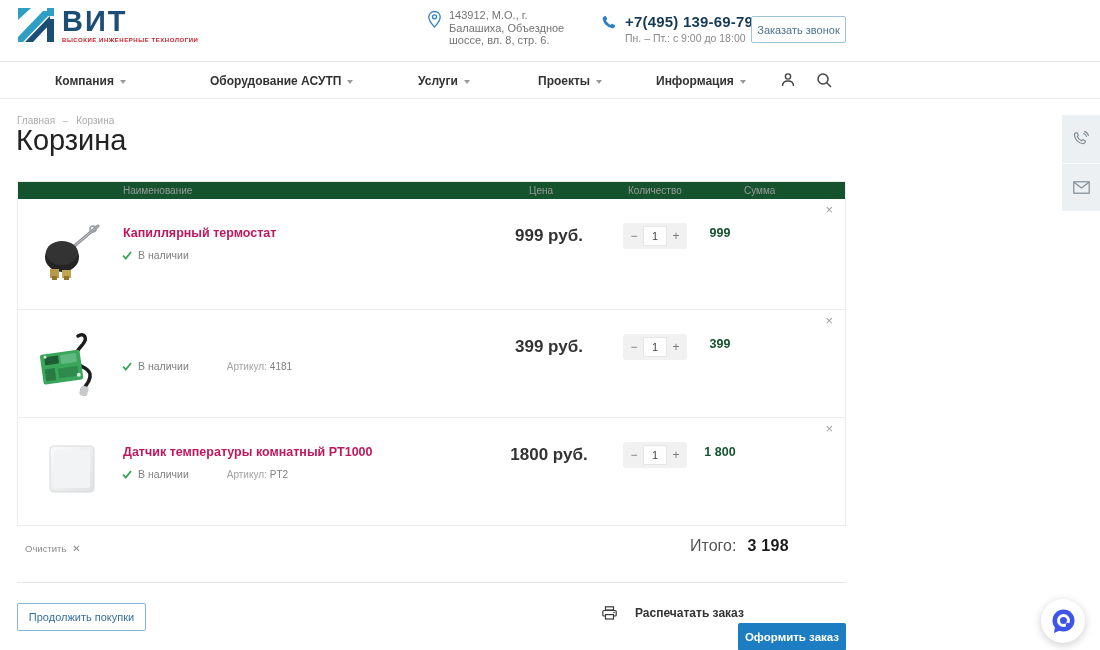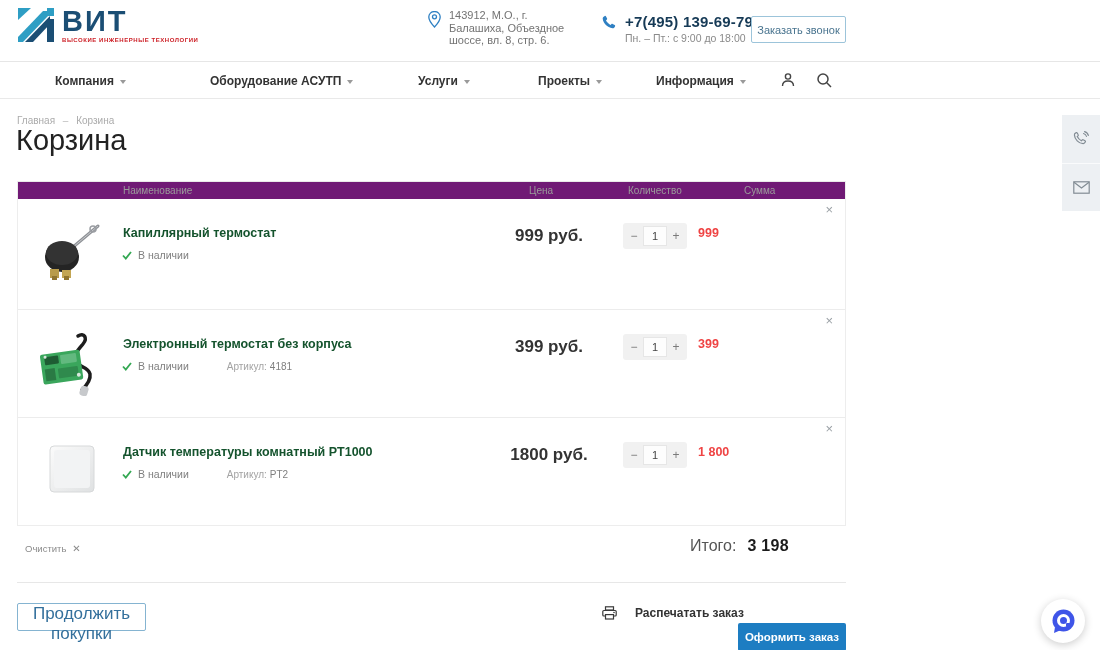--- a/index.html
+++ b/index.html
@@ -29,48 +29,48 @@
   .nav-icon { position:absolute; top:9px; width:18px; height:18px; cursor:pointer; }
 
   
   .breadcrumb { position:absolute; left:17px; top:115px; font-size:10px; color:#ababab; }
   .breadcrumb .sep { margin:0 5px; color:#bdbdbd; }
   .breadcrumb .bc-link { cursor:pointer; }
   .page-title { position:absolute; left:16px; top:124px; font-size:29px; color:#222; font-weight:normal; }
 
   
   .cart { position:absolute; left:17px; top:181px; width:829px; border:1px solid #ededed; border-top:1px solid #e9e9e9; }
-  .cart-head { position:relative; height:17px; background:#701a75; }
+  .cart-head { position:relative; height:17px; background:#14532d; }
   .col-label { position:absolute; top:3px; font-size:10px; color:#9b9b9b; }
   .col-name { left:105px; } .col-price { left:511px; } .col-qty { left:610px; } .col-sum { left:726px; }
   .cart-row { position:relative; height:108px; background:#fff; border-bottom:1px solid #ececec; }
   .cart-row:last-child { border-bottom:none; }
   .row-close { position:absolute; right:12px; top:4px; font-size:13px; color:#9aa0a5; cursor:pointer; line-height:14px; }
   .prod-img { position:absolute; left:18px; top:17px; width:70px; height:72px; display:flex; align-items:center; justify-content:center; }
-  .prod-title { position:absolute; left:105px; top:27px; font-size:12.5px; font-weight:bold; color:#14532d; cursor:pointer; }
+  .prod-title { position:absolute; left:105px; top:27px; font-size:12.5px; font-weight:bold; color:#be185d; cursor:pointer; }
   .stock-row { position:absolute; left:104px; top:50px; display:flex; align-items:center; }
   .stock-label { font-size:10.5px; color:#7f7f7f; margin-left:6px; }
   .sku { margin-left:38px; font-size:10px; color:#a3a3a3; }
   .sku b { font-weight:normal; color:#7f7f7f; margin-left:3px; }
   .prod-price { position:absolute; left:471px; top:27px; width:120px; text-align:center; font-size:17px; font-weight:bold; color:#333; }
   .stepper { position:absolute; left:605px; top:24px; width:64px; height:26px; background:#f1f1f1; border-radius:3px; display:flex; align-items:center; justify-content:space-between; padding:0 4px; }
   .step-btn { width:14px; height:22px; background:transparent; border:none; color:#7a7a7a; font-size:12px; cursor:pointer; font-family:inherit; padding:0; }
   .qty-input { width:24px; height:20px; border:1px solid #e6e6e6; background:#fdfdfd; text-align:center; font-size:11px; color:#444; font-family:inherit; }
-  .prod-sum { position:absolute; left:680px; top:27px; width:100px; font-size:12.5px; font-weight:bold; color:#ef4444; }
+  .prod-sum { position:absolute; left:652px; top:27px; width:100px; text-align:center; font-size:12.5px; font-weight:bold; color:#14532d; }
 
   
   .clear-link { position:absolute; left:25px; top:543px; display:flex; align-items:center; font-size:9.5px; color:#8a8a8a; cursor:pointer; }
   .clear-x { margin-left:6px; font-size:10px; color:#8a8a8a; }
   .total-row { position:absolute; left:690px; top:537px; display:flex; align-items:baseline; }
   .total-label { font-size:16px; color:#555; }
   .total-value { font-size:16px; font-weight:bold; color:#1c1c1c; margin-left:11px; letter-spacing:0.3px; }
   .divider { position:absolute; left:17px; top:582px; width:829px; height:1px; background:#e7e7e7; }
 
   
-  .btn-continue { position:absolute; left:17px; top:603px; width:129px; height:28px; background:#fff; border:1px solid #85b4d1; border-radius:2px; color:#34709c; font-size:17px; font-family:inherit; cursor:pointer; }
+  .btn-continue { position:absolute; left:17px; top:603px; width:129px; height:28px; background:#fff; border:1px solid #85b4d1; border-radius:2px; color:#34709c; font-size:11px; font-family:inherit; cursor:pointer; }
   .print-link { position:absolute; left:602px; top:606px; display:flex; align-items:center; cursor:pointer; }
   .print-label { font-size:12px; font-weight:bold; color:#333; margin-left:18px; }
   .btn-checkout { position:absolute; left:738px; top:623px; width:108px; height:28px; background:#1d7dc2; border:none; border-radius:2px; color:#fff; font-size:11.5px; font-weight:bold; font-family:inherit; cursor:pointer; }
 
   
   .side-panel { position:absolute; left:1062px; top:115px; width:38px; height:96px; background:#edf0f3; }
   .side-cell { width:38px; height:48px; display:flex; align-items:center; justify-content:center; cursor:pointer; }
   .side-cell + .side-cell { border-top:1px solid #fafbfc; }
 
   
@@ -209,21 +209,20 @@
             <rect x="4" y="22" width="40" height="30" rx="2" fill="#3aa65c"></rect>
             <rect x="8" y="25" width="14" height="8" rx="1" fill="#1e5c33"></rect>
             <rect x="24" y="25" width="16" height="9" rx="1" fill="#62b97f"></rect>
             <rect x="7" y="37" width="10" height="12" fill="#2a7a44"></rect>
             <rect x="20" y="38" width="20" height="10" rx="1" fill="#2f8a4d"></rect>
             <circle cx="40" cy="47" r="2" fill="#d8e8dd"></circle>
             <circle cx="9" cy="25" r="1.5" fill="#d8e8dd"></circle>
           </g>
         </svg>
       </div>
-      <div class="prod-title">Электронный термостат без корпуса</div>
       <div class="stock-row">
         <svg width="10" height="9" viewBox="0 0 10 9">
             <path d="M1 4.5 L3.8 7.5 L9 1" fill="none" stroke="#34a853" stroke-width="1.8"></path>
           </svg>
         <span class="stock-label">В наличии</span>
         <span class="sku"><span>Артикул:</span><b>4181</b></span>
       </div>
       <div class="prod-price">399 руб.</div>
       <div class="stepper">
         <button class="step-btn">−</button>

